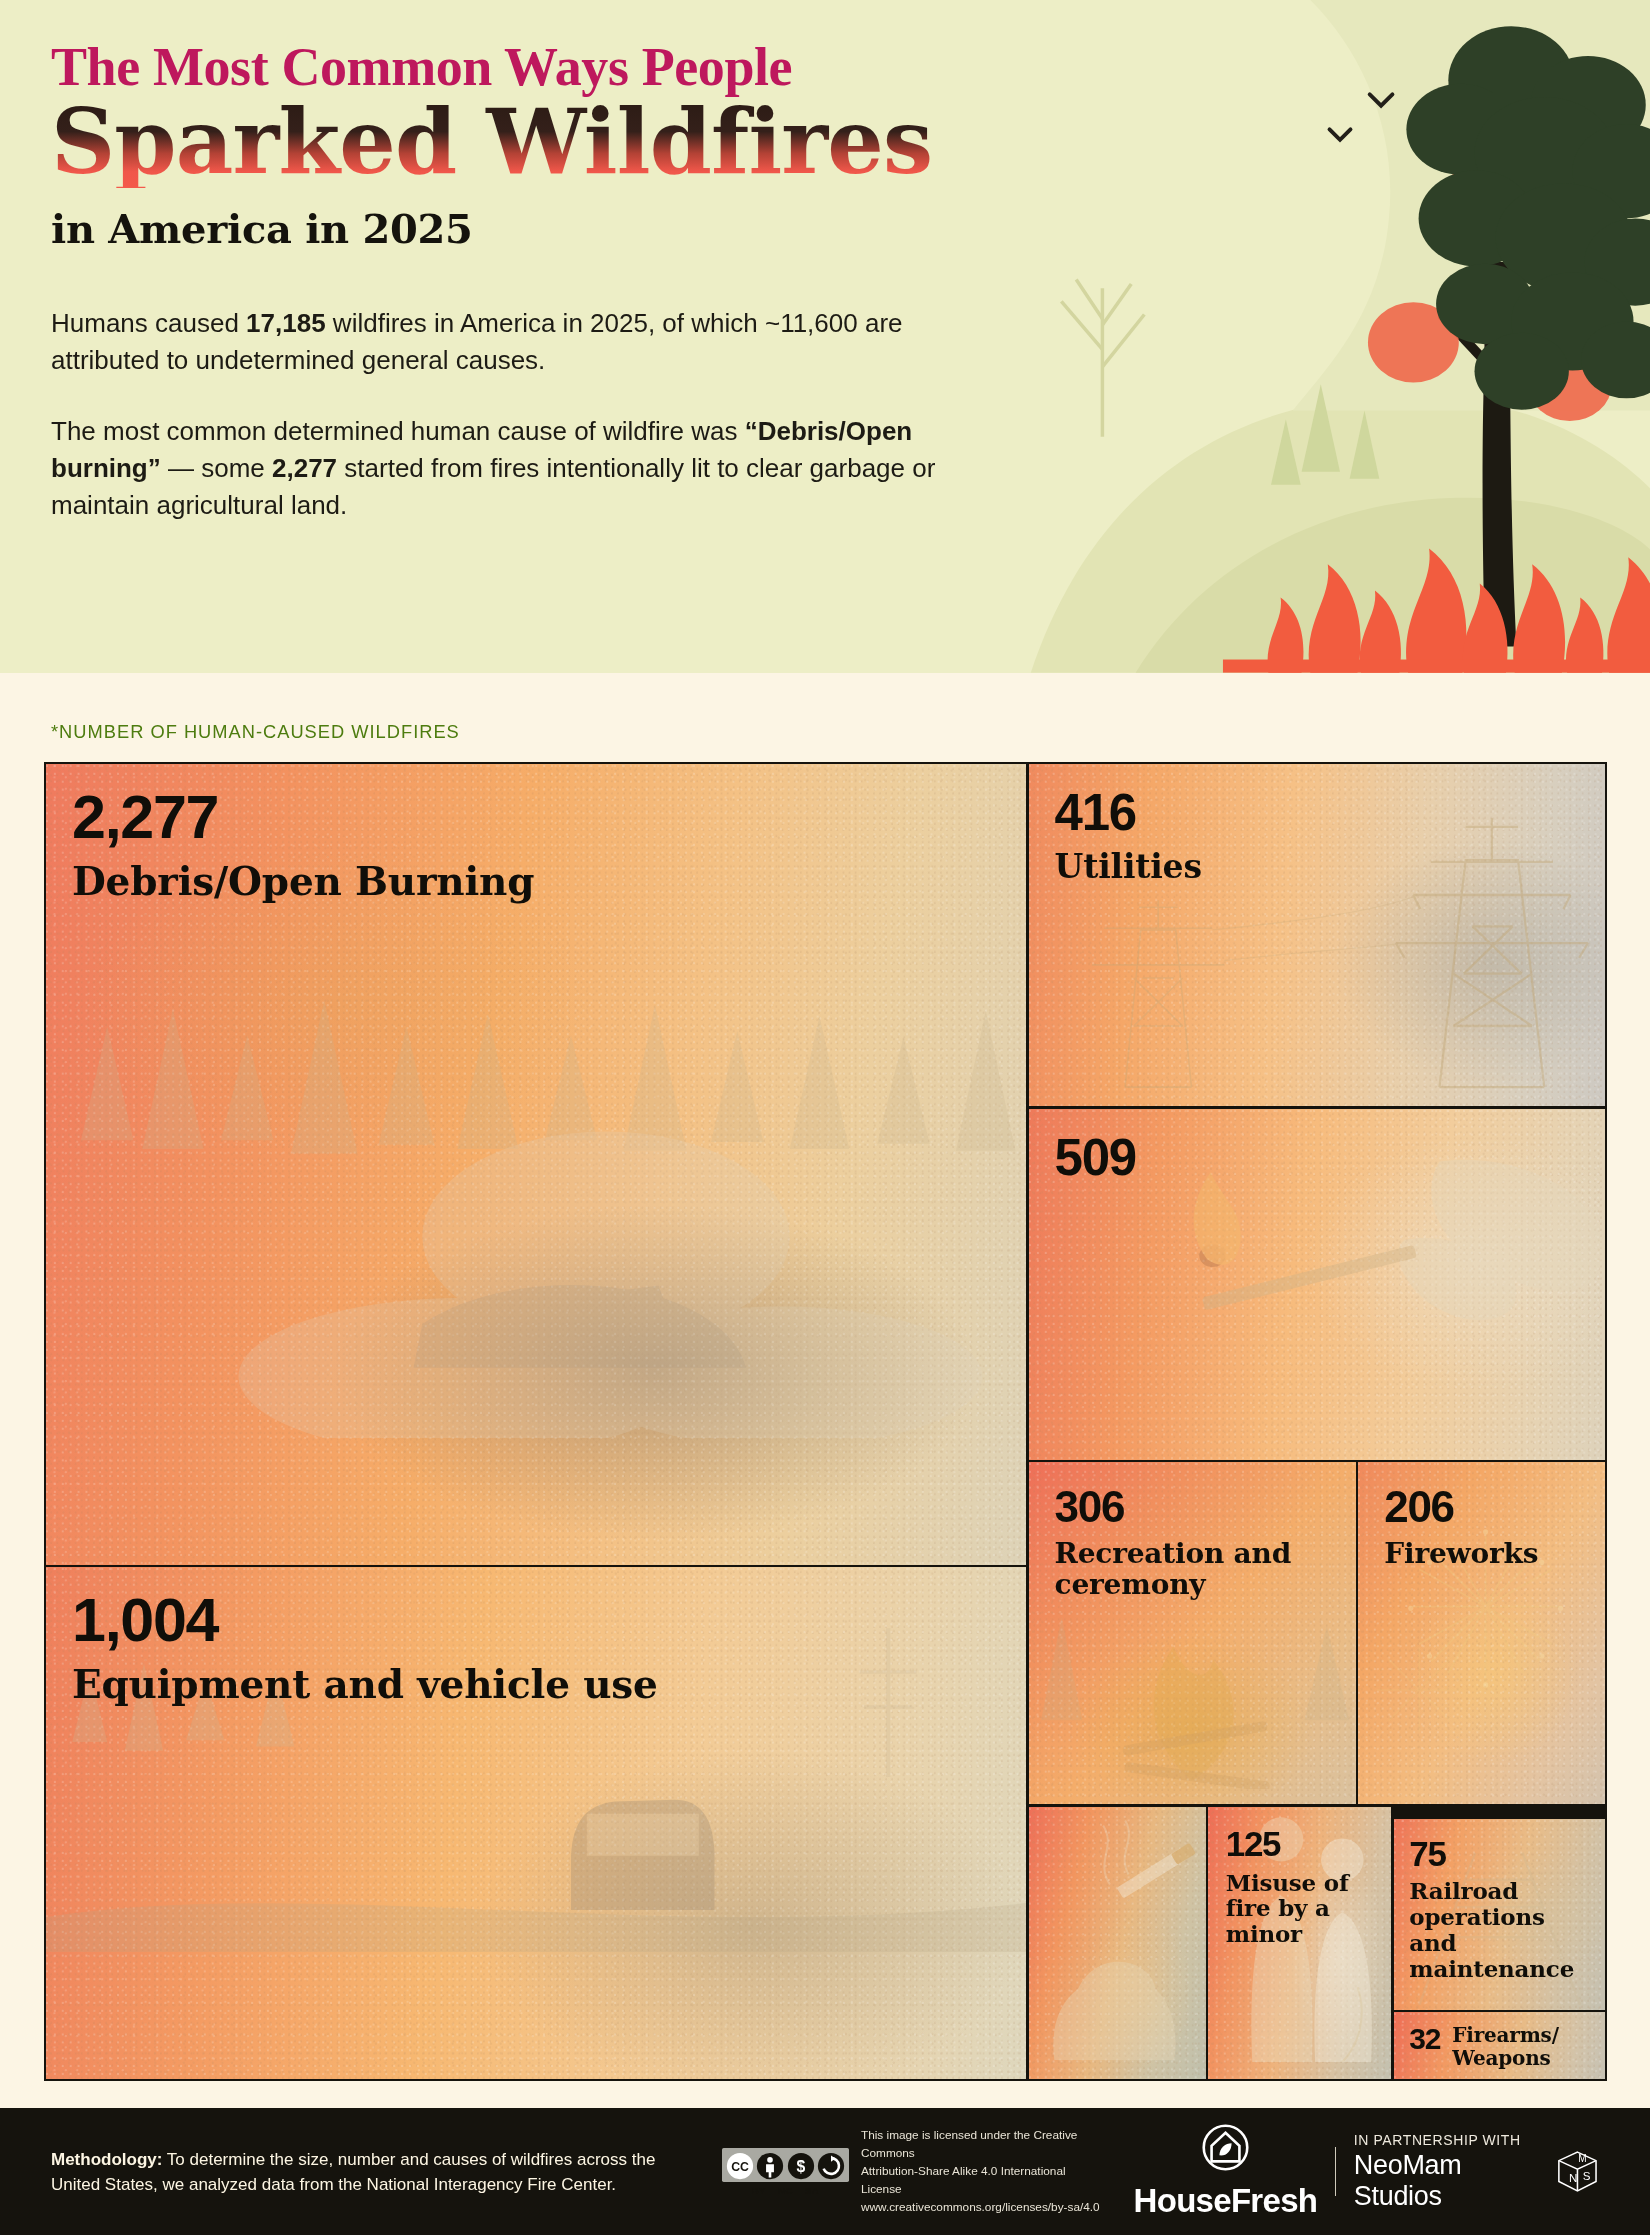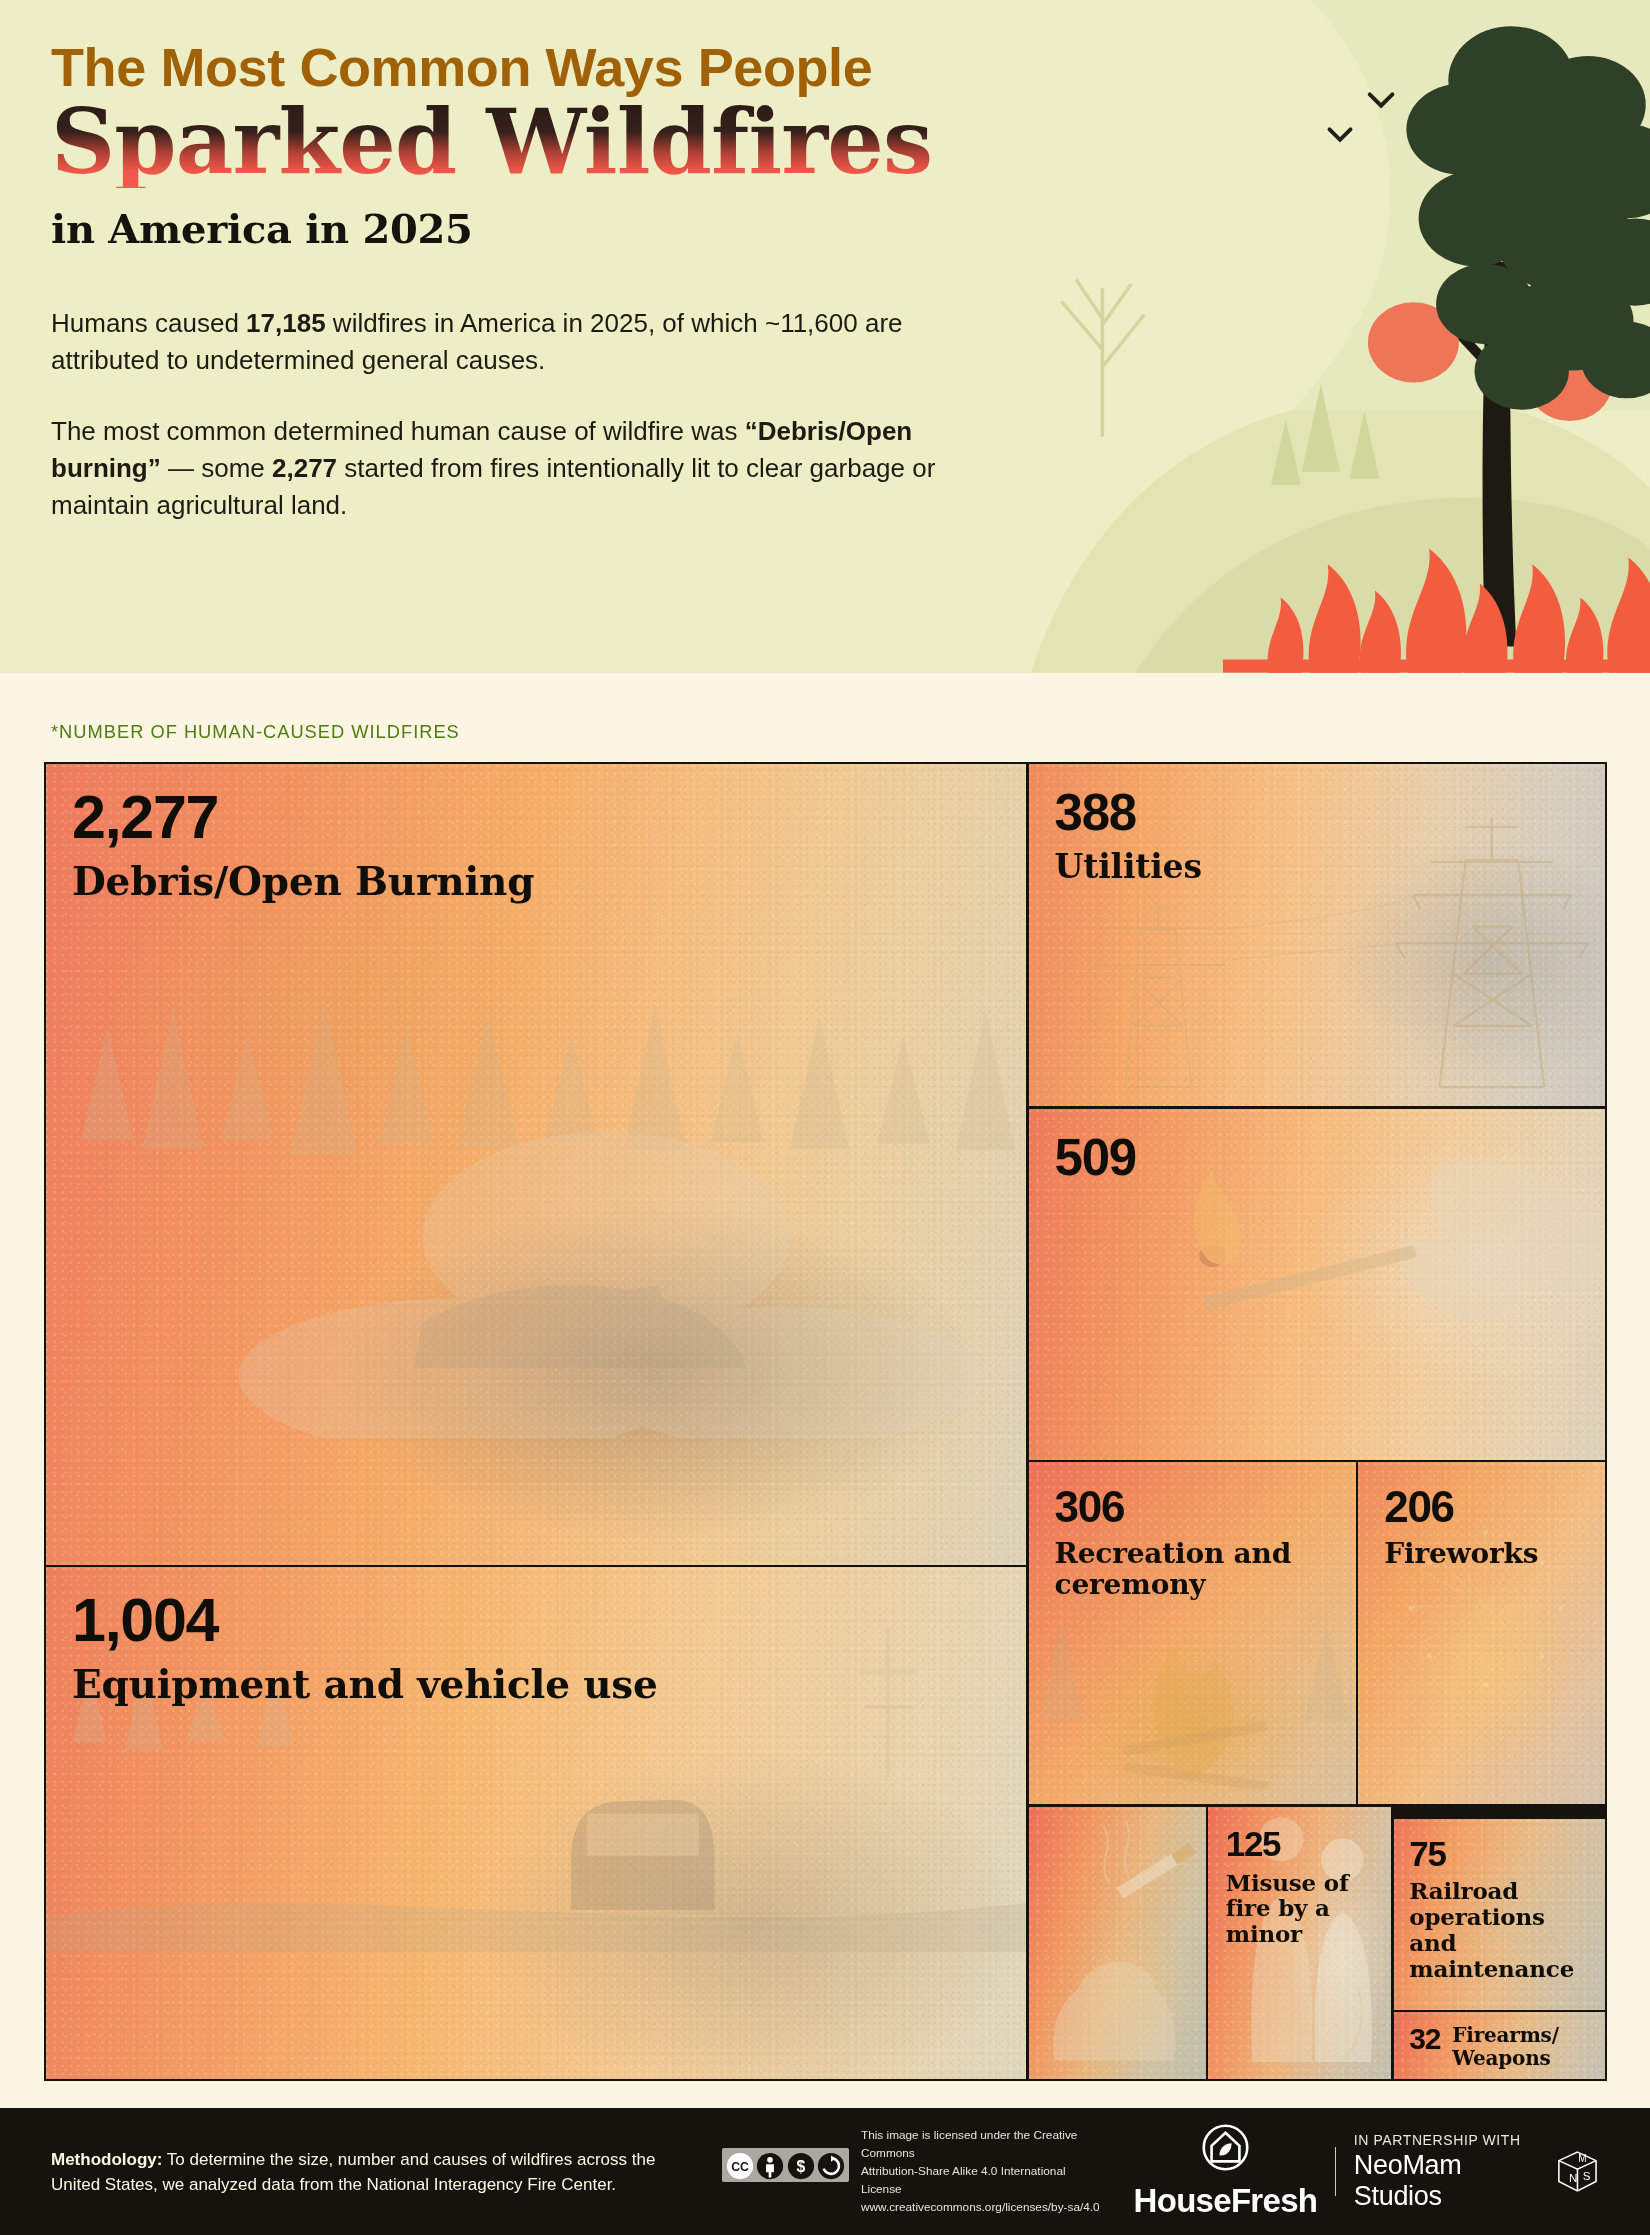--- a/index.html
+++ b/index.html
@@ -15,25 +15,25 @@
   .header {
     position: relative;
     width: 1651px; height: 673px;
     background: #edeec6;
     overflow: hidden;
   }
   .header-art { position: absolute; inset: 0; pointer-events: none; }
   .header-text { position: relative; padding: 39px 0 0 51px; width: 1031px; z-index: 5; }
 
   .title-line1 {
-    font-family: Liberation Sans, sans-serif;
+    font-family: Liberation Serif, serif;
     font-weight: bold;
     font-size: 54px;
     line-height: 1.04;
-    color: #a16207;
+    color: #be185d;
     letter-spacing: -0.4px;
   }
   .title-line2 {
     font-family: "DejaVu Serif", serif;
     font-weight: bold;
     font-size: 89px;
     line-height: 1.02;
     letter-spacing: -0.9px;
     margin-top: 1.7px;
     background: linear-gradient(to bottom, #2b1b14 0%, #34201a 38%, #b34235 62%, #f0574a 82%, #f4594b 100%);
@@ -381,21 +381,21 @@
             <path d="M72,230 L224,230 M86,188 L210,188"></path>
             <path d="M148,190 L148,156 M126,164 L170,164"></path>
           </g>
           <g stroke="#c2a878" stroke-width="1.5" fill="none" opacity="0.5">
             <path d="M224,225 C320,214 400,210 420,206"></path>
             <path d="M210,190 C310,180 390,170 440,152"></path>
           </g>
         </svg>
         <div class="grain"></div>
         <div class="cell-content">
-          <div class="num n-lg">388</div>
+          <div class="num n-lg">416</div>
           <div class="lab l-lg">Utilities</div>
         </div>
       </div>
 
       <div class="cell" style="flex:1 1 341px;">
         <div class="cell-inner bg-arson"></div>
         <svg class="art-svg" viewBox="0 0 660 390" preserveAspectRatio="none">
           <g fill="#e3d6bb" opacity="0.85">
             <path d="M470,60 C540,50 620,78 650,130 C664,156 660,196 628,206 C596,216 540,196 500,166 C468,142 448,96 470,60 Z"></path>
             <path d="M430,150 C470,142 520,156 548,186 C566,206 560,234 532,240 C498,248 456,228 436,200 C422,180 418,160 430,150 Z"></path>

